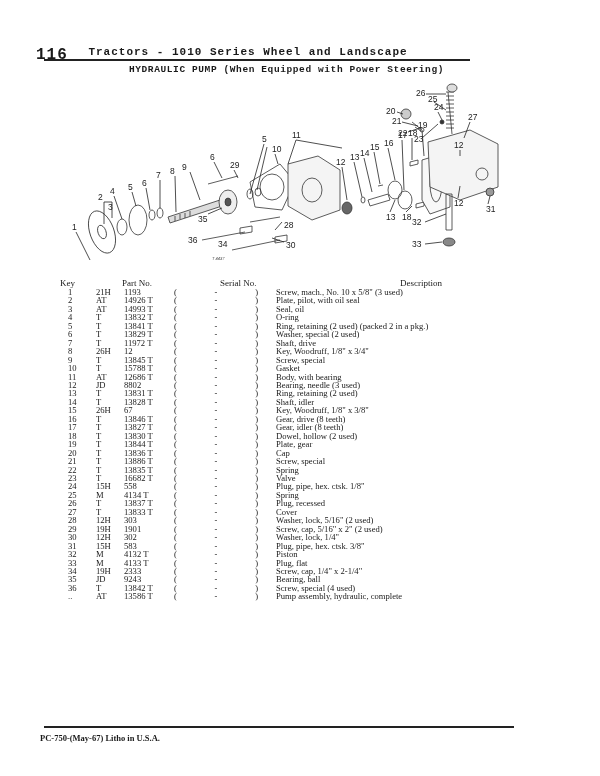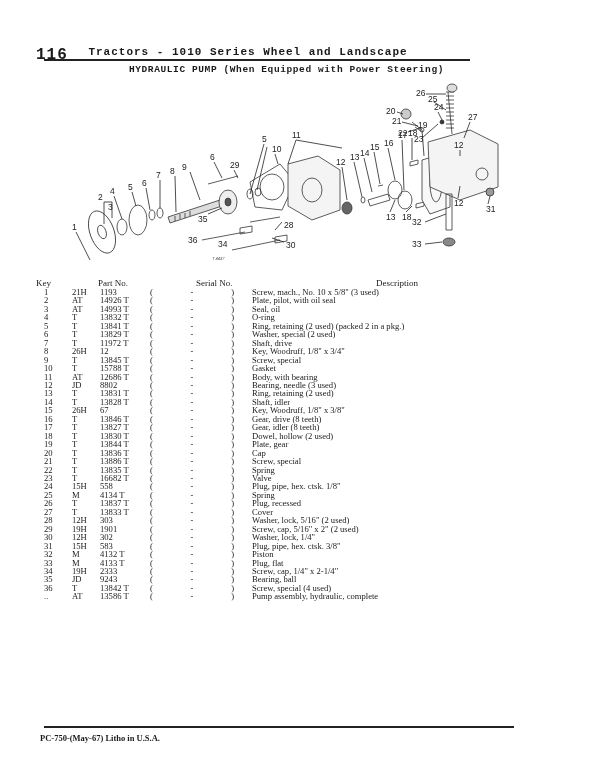--- a/index.html
+++ b/index.html
@@ -9,21 +9,21 @@
   .rule-top { position:absolute; left:44px; width:426px; top:59px; height:2px; background:#222; }
   .section-title { position:absolute; left:0; width:573px; top:64px; text-align:center; font-family:"Liberation Mono", monospace; font-size:9.5px; font-weight:bold; line-height:11px; letter-spacing:0.6px; }
   .diagram { position:absolute; left:50px; top:82px; width:450px; height:195px; }
   .diagram svg { width:100%; height:100%; }
   .callout { font-family:"Liberation Sans", sans-serif; font-size:8.5px; fill:#222; }
   .fig-tag { font-family:"Liberation Sans", sans-serif; font-size:4px; fill:#444; font-style:italic; }
 
   .parts { position:absolute; left:36px; top:279px; width:520px; font-family:"Liberation Serif", serif; font-size:8.6px; line-height:8.45px; }
   .parts .hdr, .parts .row { display:flex; white-space:nowrap; }
   .parts .hdr { font-size:9px; height:9px; }
-  .c-key { width:22px; text-align:left; }
+  .c-key { width:22px; text-align:left;margin-left:24px; }
   .hdr .c-key { width:32px; }
   .row .c-key { padding-left:8px; width:18px; }
   .c-prefix { width:28px; padding-left:10px; }
   .c-num { width:40px; }
   .c-serial { width:100px; display:flex; justify-content:space-between; padding-left:10px; padding-right:6px; box-sizing:border-box; }
   .c-serial .dash { width:60px; text-align:center; }
   .hdr .c-part { width:78px; padding-left:30px; }
   .hdr .c-serialhdr { width:90px; padding-left:20px; }
   .hdr .c-deschdr { padding-left:90px; }
   .c-desc { padding-left:12px; }

